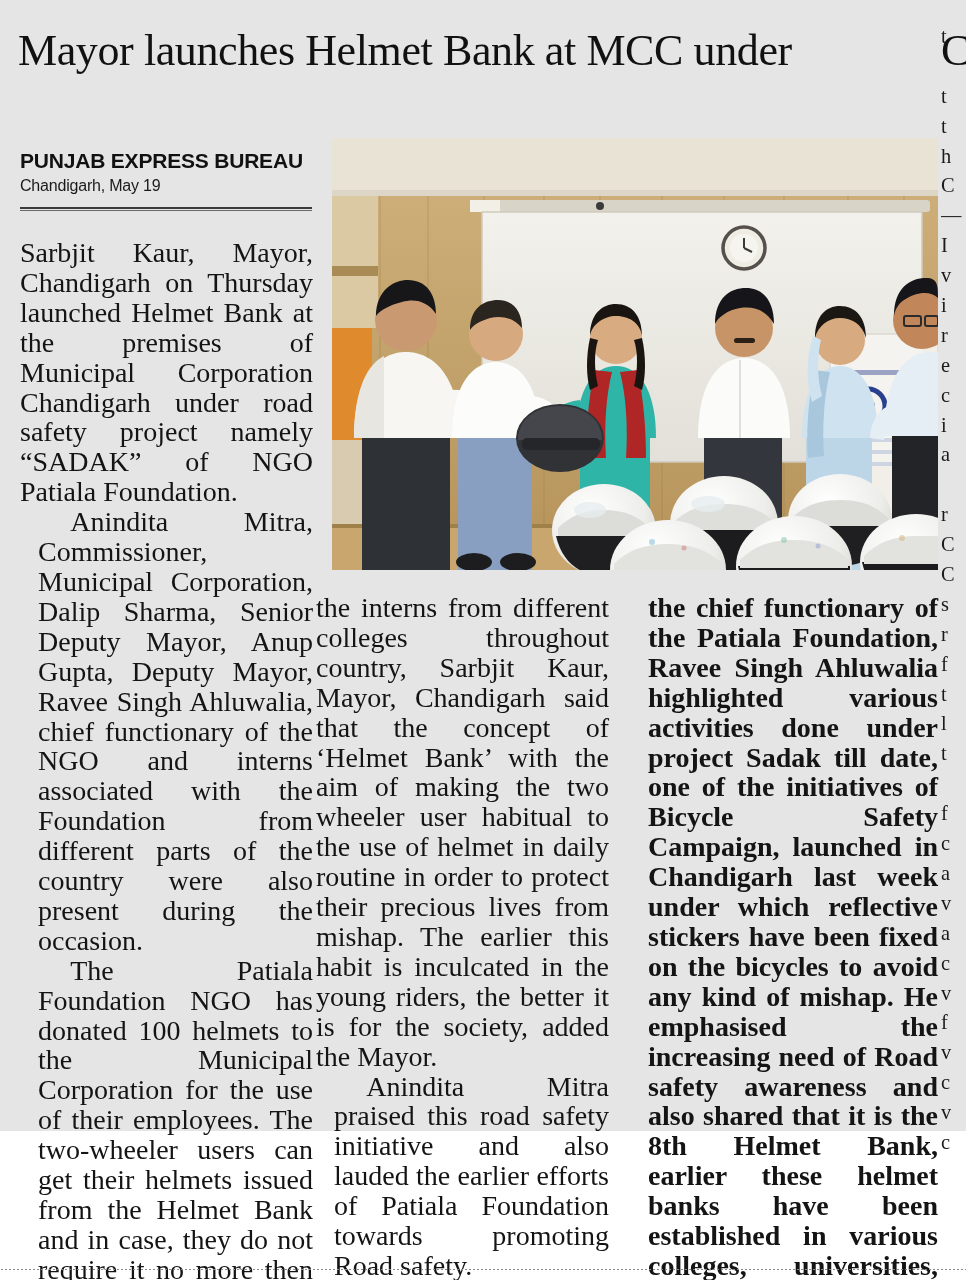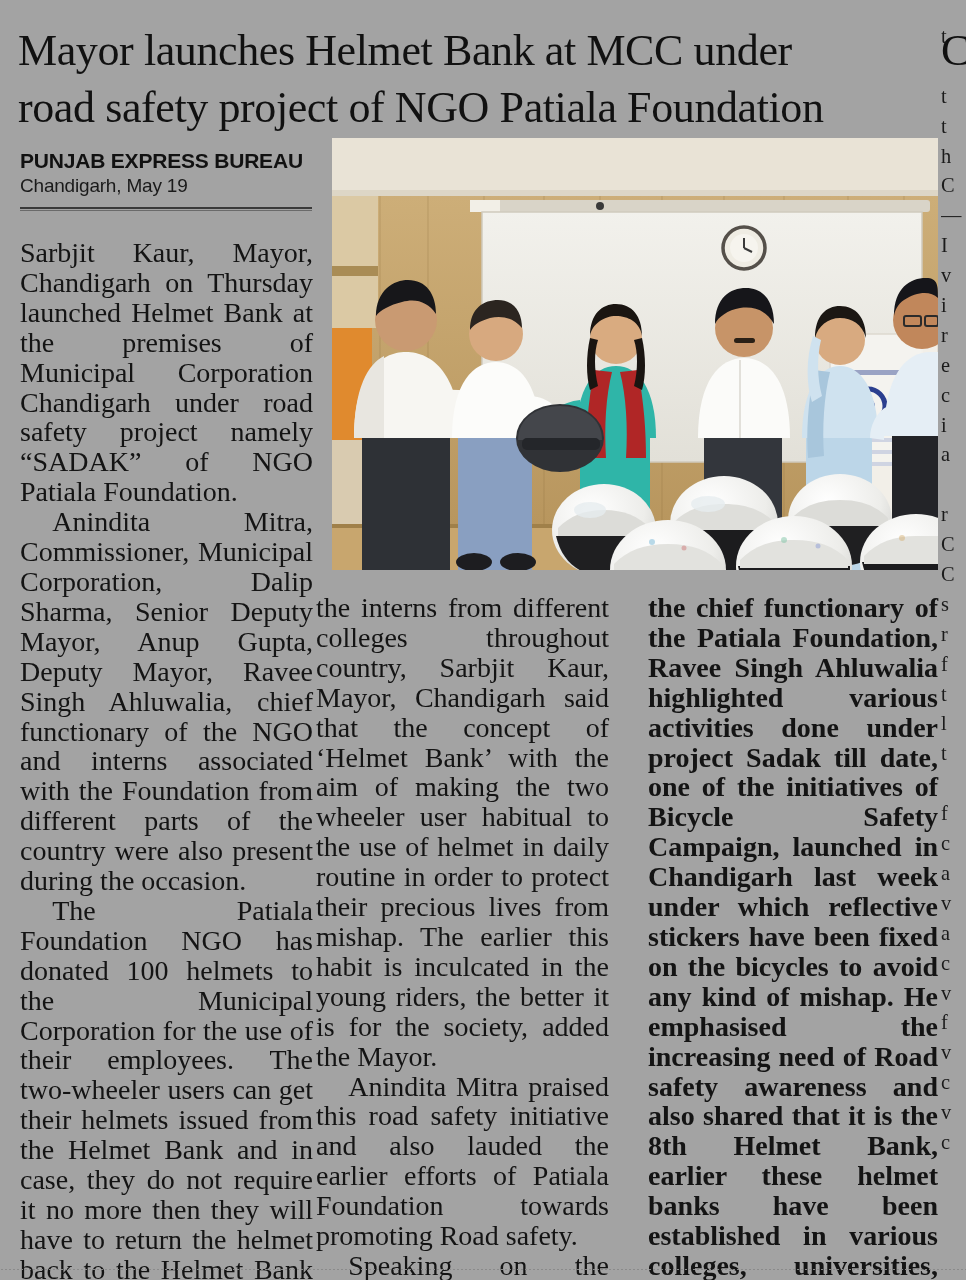--- a/index.html
+++ b/index.html
@@ -2,21 +2,21 @@
 <html><head>
 <meta charset="utf-8">
 <style>
   * { box-sizing: border-box; margin: 0; padding: 0; }
   html, body {
     width: 966px; height: 1280px;
     background: #ffffff;
     font-family: "Liberation Serif", "DejaVu Serif", serif;
     overflow: hidden;
   }
-  .page { position: relative; width: 966px; height: 1280px; background: #a3a3a3; }
+  .page { position: relative; width: 966px; height: 1131px; background: #e5e5e5; }
 
   
   .headline {
     position: absolute;
     left: 18px; top: 22px; width: 912px;
     font-family: "Liberation Serif", "DejaVu Serif", serif;
     font-size: 44px;
     line-height: 57px;
     font-weight: 400;
     color: #111111;
@@ -26,21 +26,21 @@
 
   
   .byline-box { position: absolute; left: 20px; top: 148px; width: 292px; }
   .byline-org {
     font-family: "Liberation Sans", "DejaVu Sans", sans-serif;
     font-size: 21px; font-weight: bold; color: #111;
     letter-spacing: -0.2px; line-height: 25px;
   }
   .byline-place {
     font-family: "Liberation Sans", "DejaVu Sans", sans-serif;
-    font-size: 19px; font-weight: 400; color: #1a1a1a;
+    font-size: 16px; font-weight: 400; color: #1a1a1a;
     line-height: 25px; letter-spacing: -0.2px;
   }
   .byline-rule {
     margin-top: 9px;
     border-top: 2.5px solid #3a3a3a;
     border-bottom: 1px solid #6a6a6a;
     height: 4px;
     width: 292px;
   }
 
@@ -48,21 +48,21 @@
   .col {
     position: absolute;
     font-size: 28px;
     line-height: 29.9px;
     color: #141414;
     text-align: justify;
     text-justify: inter-word;
     hyphens: none;
   }
   .col p { margin: 0; }
-  .col p + p { text-indent: 1.15em; }
+  .col p + p { text-indent: 1.15em; margin-left: 18px; }
 
   #col1 { left: 20px;  top: 238px;  width: 293px; }
   #col2 { left: 316px; top: 593px;  width: 293px; }
   #col3 { left: 648px; top: 593px;  width: 290px; font-weight: bold; }
 
   
   .photo {
     position: absolute;
     left: 332px; top: 138px;
     width: 606px; height: 432px;
@@ -99,21 +99,20 @@
     background-repeat: repeat-x;
   }
 </style>
 </head>
 <body>
 
 <div class="page">
 
   <div class="headline">
     <span class="hl-line">Mayor launches Helmet Bank at MCC under</span>
-    <span class="hl-line">road safety project of NGO Patiala Foundation</span>
   </div>
 
   <div class="byline-box">
     <div class="byline-org">PUNJAB EXPRESS BUREAU</div>
     <div class="byline-place">Chandigarh, May 19</div>
     <div class="byline-rule"></div>
   </div>
 
   <div class="photo">
     <svg viewBox="0 0 606 432" preserveAspectRatio="none">

